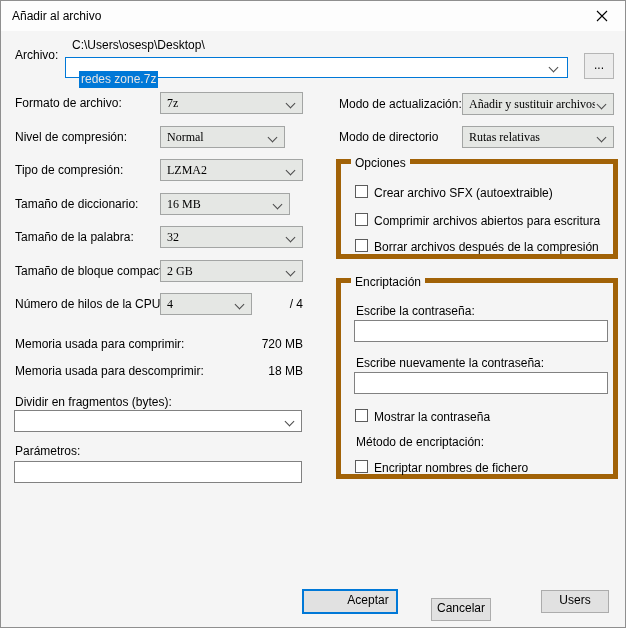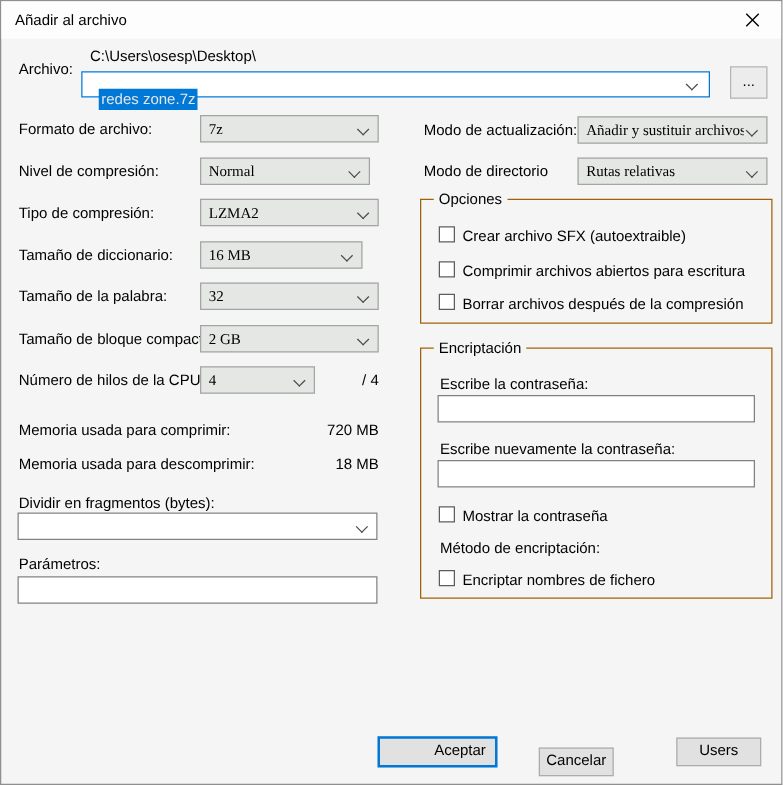--- a/index.html
+++ b/index.html
@@ -15,21 +15,21 @@
   .lbl{position:absolute;white-space:nowrap;line-height:14px;}
   .val-right{position:absolute;left:159px;width:143px;text-align:right;white-space:nowrap;}
   .combo{position:absolute;height:22px;box-sizing:border-box;background:#e5e7e4;border:1px solid #a3a5a4;line-height:20px;padding-left:6px;white-space:nowrap;overflow:hidden;}
   .combo .ctext{display:inline-block;max-width:calc(100% - 18px);overflow:hidden;font-family:Liberation Serif, serif;}
   .chev{position:absolute;right:8px;top:7px;width:6px;height:6px;border-right:1px solid #4b4b4b;border-bottom:1px solid #4b4b4b;transform:rotate(45deg);}
   .combo.editable{background:#fff;border-color:#818181;}
   .tbox{position:absolute;height:22px;box-sizing:border-box;background:#fff;border:1px solid #818181;padding:0 3px;font-family:inherit;font-size:12px;}
   input.tbox{outline:none;}
   .fileinput{position:absolute;left:64px;top:56px;width:503px;height:21px;box-sizing:border-box;background:#fff;border:1px solid #0078d7;}
   .sel{position:absolute;left:2px;top:13px;background:#0078d7;color:#e5e5e5;padding:1px 2px;line-height:15px;white-space:nowrap;margin-left:11px;}
-  .group{position:absolute;border:1px solid #a16207;box-sizing:border-box;}
+  .group{position:absolute;border:5px solid #a16207;box-sizing:border-box;}
   .gtitle{position:absolute;top:-8px;left:10px;background:#f5f5f5;padding:0 4px;line-height:14px;}
   .cbx{position:absolute;width:13px;height:13px;box-sizing:border-box;background:#fff;border:1px solid #5c5c5c;}
   .btn{position:absolute;box-sizing:border-box;background:#e1e1e1;border:1px solid #acacac;text-align:center;}
   .btn.default{border:2px solid #0078d7;padding-left:36px;}
   .btn span{display:inline-block;line-height:19px;}
   .btn.default span{line-height:19px;}
   svg{display:block;}
 </style>
 </head>
 <body>
@@ -57,21 +57,21 @@
     <span>...</span>
   </div>
 
   <div class="lbl" style="left:14px;top:95px">Formato de archivo:</div>
   <div class="combo" style="left:159px;top:91px;width:143px">
     <span class="ctext">7z</span>
     <span class="chev"></span>
   </div>
 
   <div class="lbl" style="left:14px;top:129px">Nivel de compresión:</div>
-  <div class="combo" style="left:159px;top:125px;width:136px">
+  <div class="combo" style="left:159px;top:125px;width:125px">
     <span class="ctext">Normal</span>
     <span class="chev"></span>
   </div>
 
   <div class="lbl" style="left:14px;top:162px">Tipo de compresión:</div>
   <div class="combo" style="left:159px;top:158px;width:143px">
     <span class="ctext">LZMA2</span>
     <span class="chev"></span>
   </div>
 

